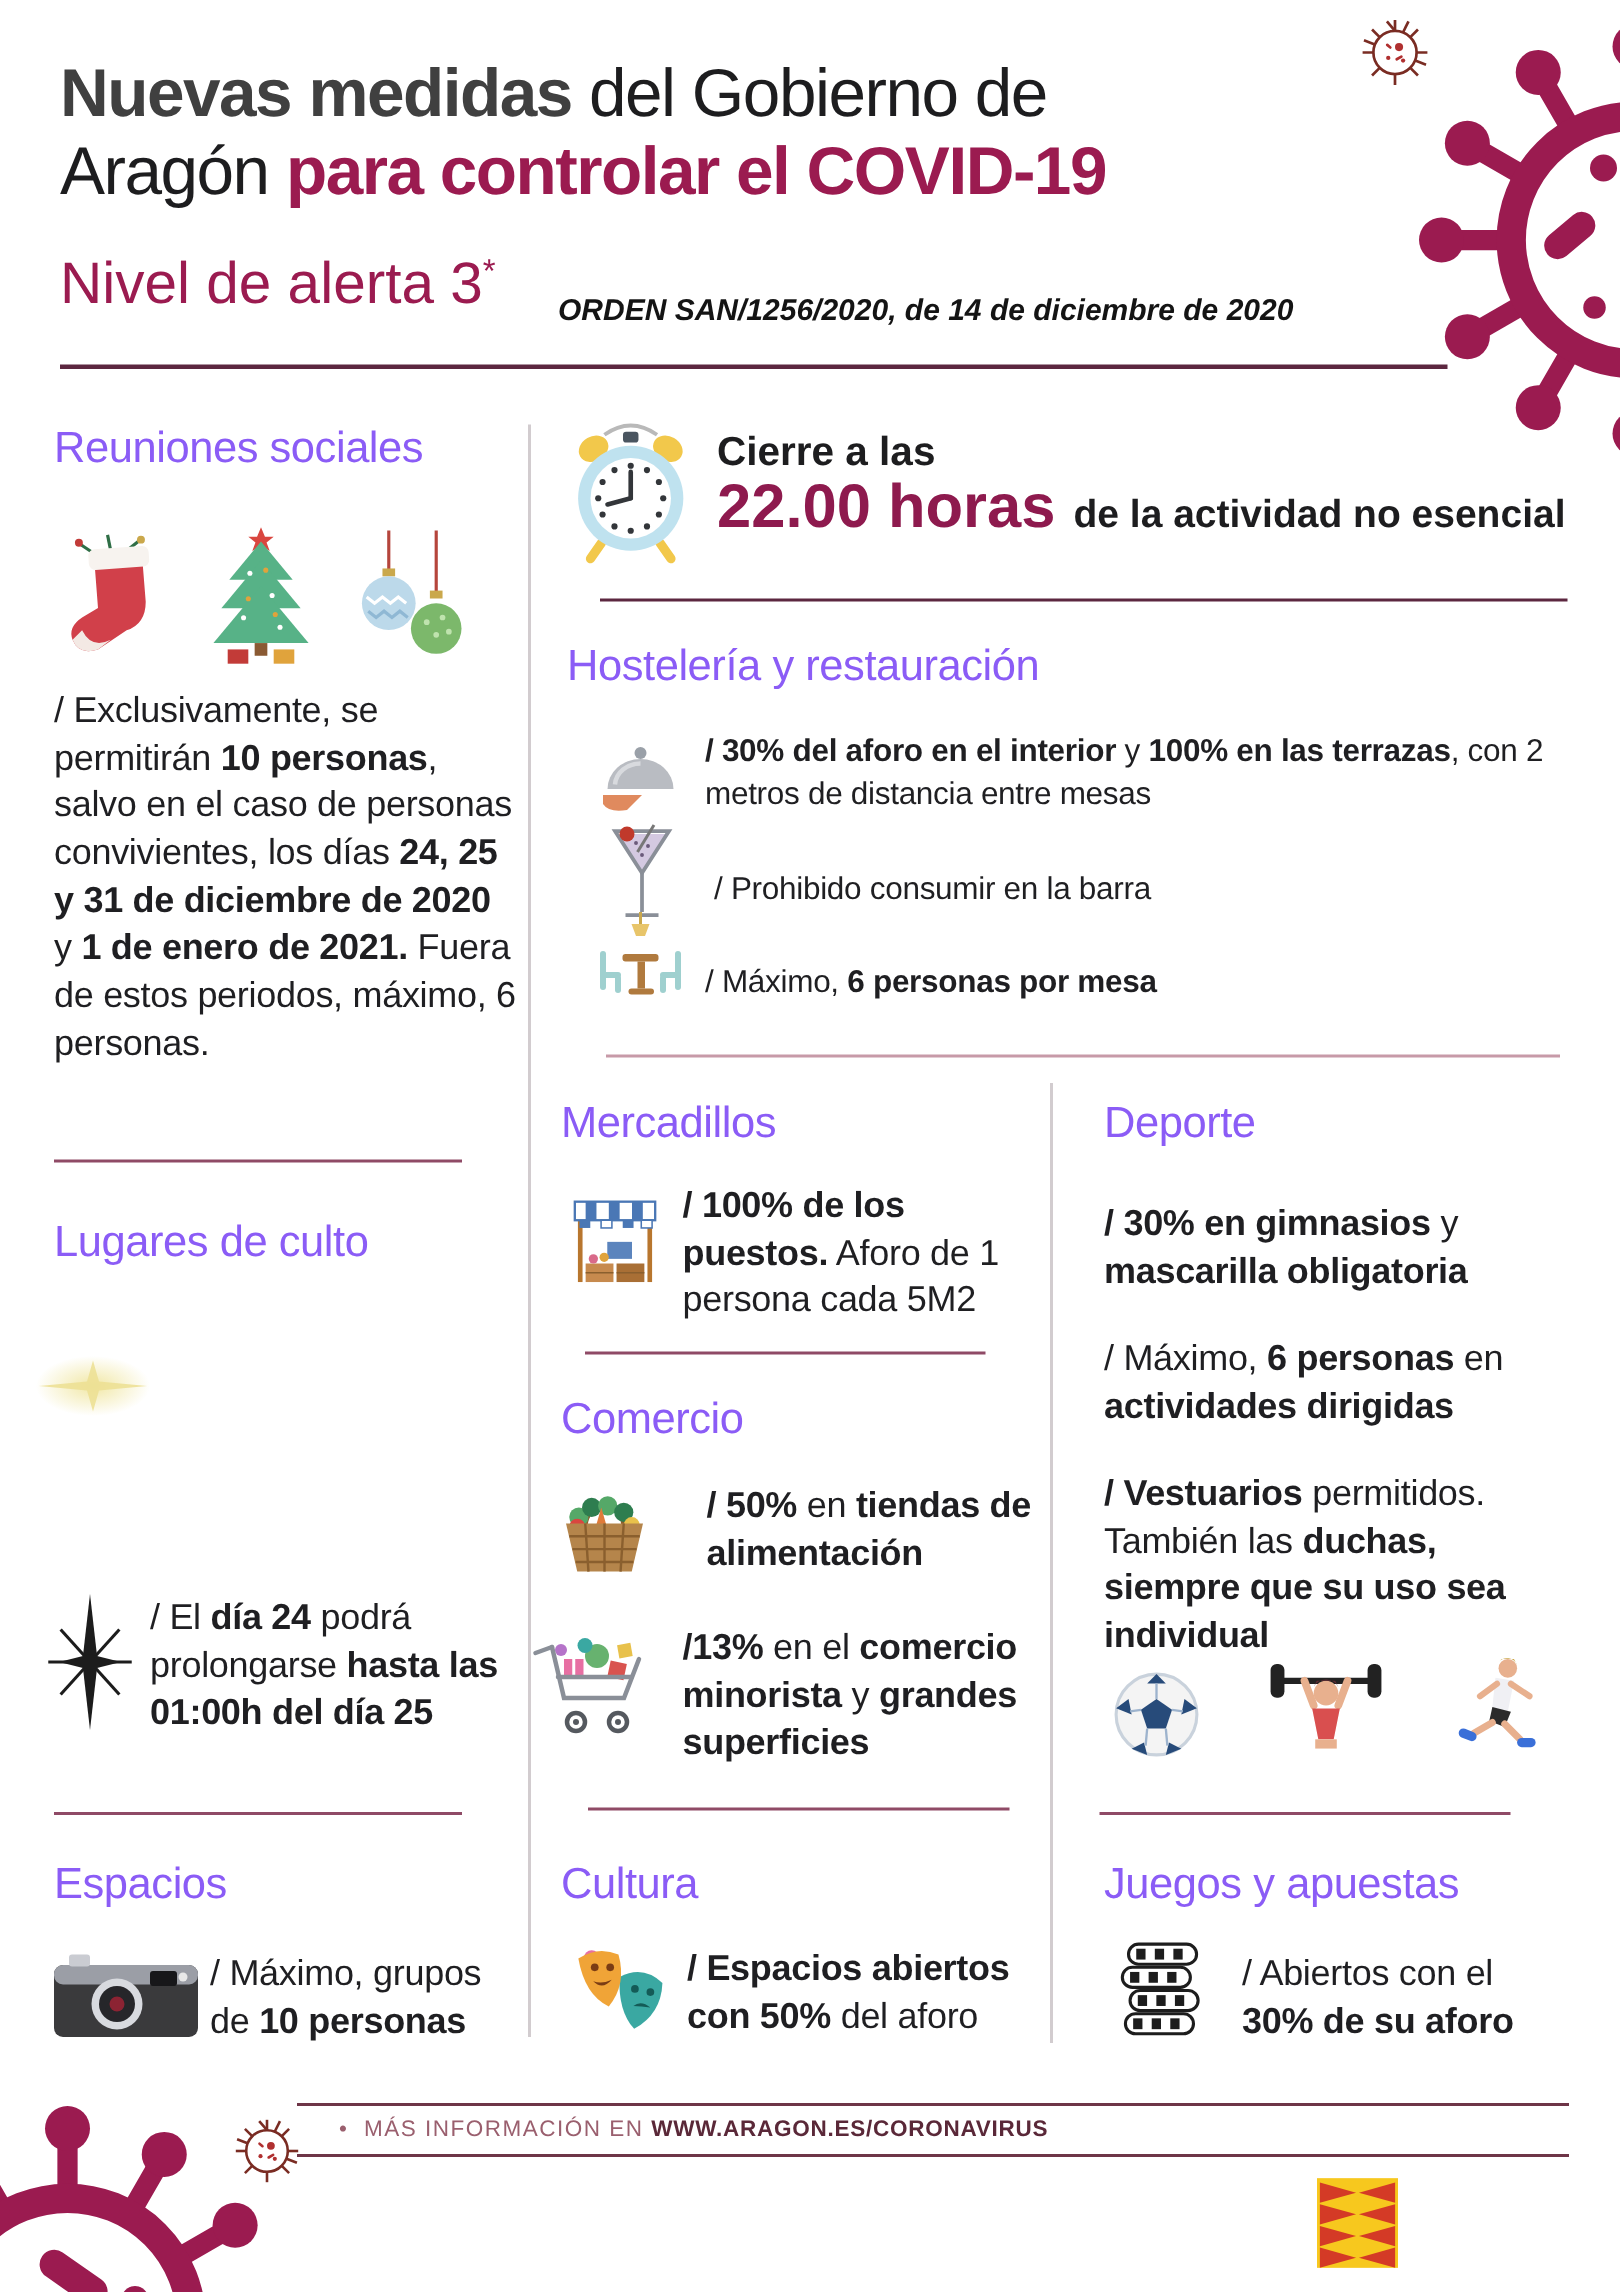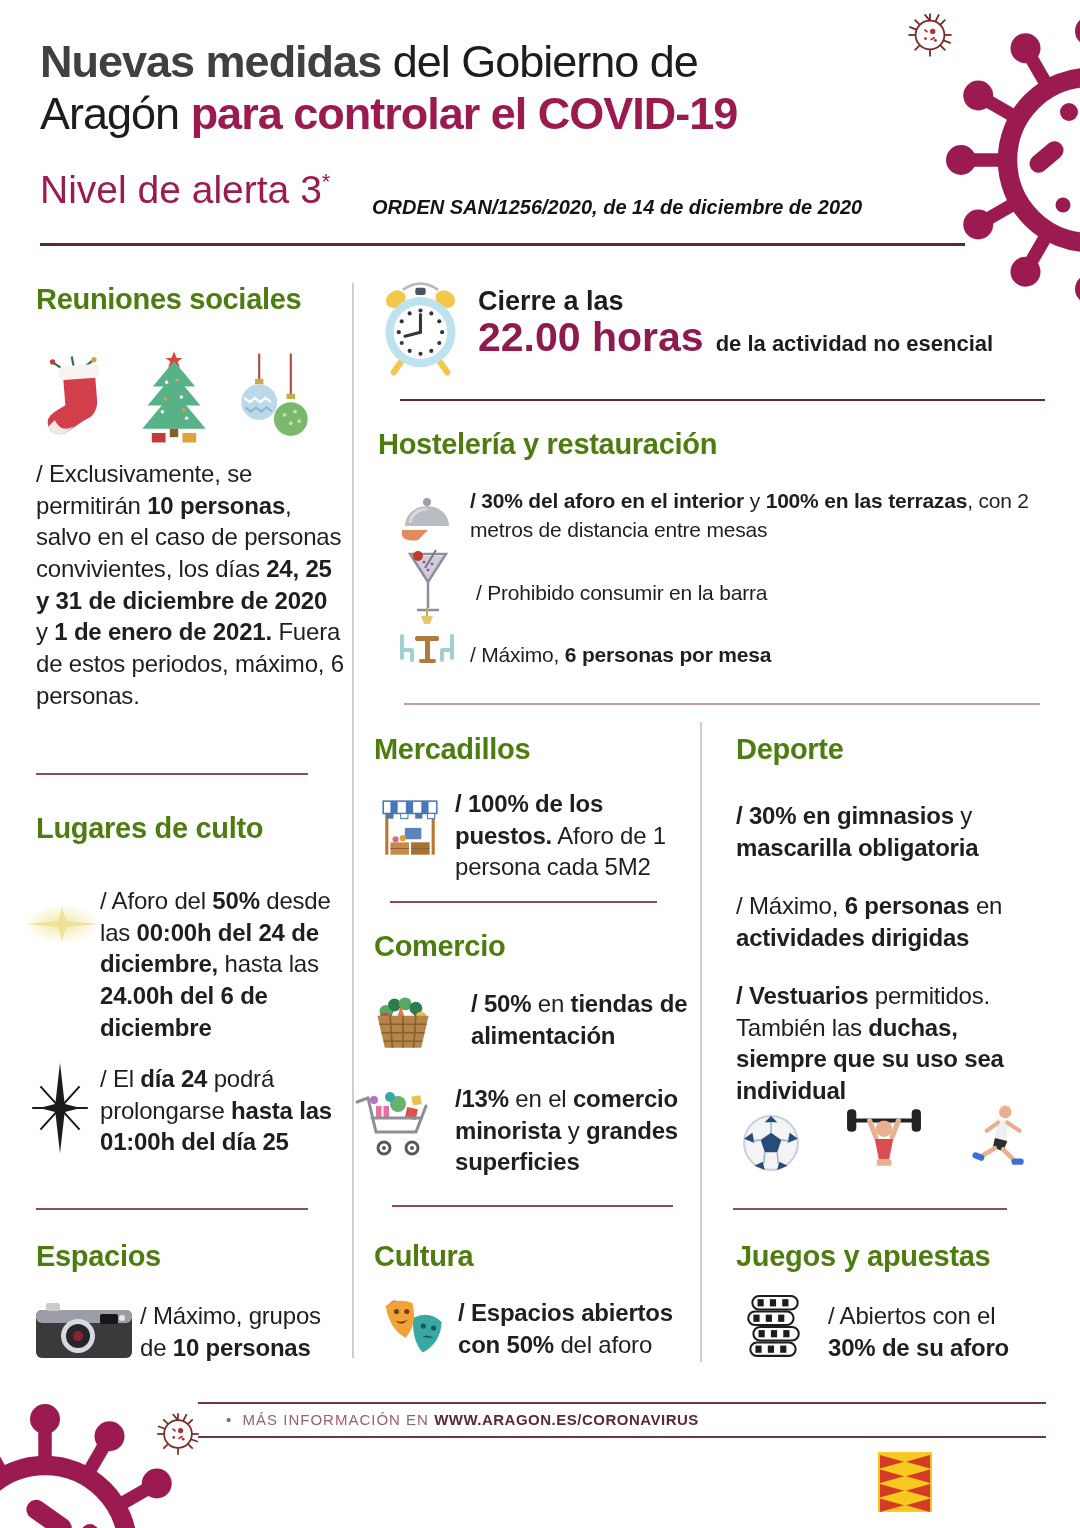--- a/index.html
+++ b/index.html
@@ -2,34 +2,34 @@
 <html><head>
 <meta charset="utf-8">
 <style>
   html,body{margin:0;padding:0;background:#e9e9e9;}
   #canvas{
     position:relative;width:1080px;height:1528px;margin:0 auto;
     background:#ffffff;overflow:hidden;
     font-family:"Liberation Sans", sans-serif;color:#1f1f22;
   }
   .abs{position:absolute;}
-  .h2{font-size:29px;font-weight:700;color:#4d7c0f;letter-spacing:-0.3px;}
+  .h2{font-size:29px;font-weight:400;color:#8b5cf6;letter-spacing:-0.3px;}
   .body{font-size:24px;line-height:1.32;letter-spacing:-0.2px;color:#1f1f22;}
   .body-sm{font-size:21px;line-height:1.4;letter-spacing:-0.2px;color:#1f1f22;}
   .hline{height:2px;background:#8f4a66;}
   .hline-dark{height:3px;background:#5c2740;}
   .hline-soft{height:2px;background:#c79aa8;}
   .vline{width:2px;background:#d2cccf;}
   .title-line{font-size:45px;line-height:1.16;font-weight:400;letter-spacing:-1px;color:#1d1d1f;}
   .alert{font-size:39px;font-weight:500;color:#9b1b50;}
   .alert sup{font-size:22px;}
   .order{font-size:20px;font-style:italic;font-weight:700;color:#141414;}
   .closing-intro{font-size:27px;font-weight:700;color:#1d1d1f;}
   .closing-time{font-size:41px;font-weight:800;color:#8e1a4e;}
-  .closing-detail{font-size:22px;font-weight:700;color:#1d1d1f;margin-left:12px;}
+  .closing-detail{font-size:26px;font-weight:700;color:#1d1d1f;margin-left:12px;}
   .footer-text{font-size:15px;letter-spacing:1px;color:#9a5f6e;font-weight:400;}
   .footer-text b{color:#5a2838;font-weight:700;letter-spacing:0.5px;}
   .logo-text{font-size:24px;font-weight:800;line-height:0.98;letter-spacing:-0.5px;color:#111;}
   .iconrow{display:flex;align-items:flex-end;justify-content:space-between;}
 </style>
 </head>
 <body>
 
 <div id="canvas">
 
@@ -185,21 +185,20 @@
   <svg class="abs" style="left:22px;top:895px;" width="80" height="58" viewBox="0 0 80 58">
     <defs>
       <radialGradient id="glow" cx="50%" cy="50%" r="50%">
         <stop offset="0%" stop-color="#f0e6a0" stop-opacity="0.95"></stop>
         <stop offset="100%" stop-color="#f0e6a0" stop-opacity="0"></stop>
       </radialGradient>
     </defs>
     <ellipse cx="40" cy="29" rx="38" ry="20" fill="url(#glow)"></ellipse>
     <polygon points="40,12 44,26 76,29 44,32 40,46 36,32 4,29 36,26" fill="#ecdf92" opacity="0.85"></polygon>
   </svg>
-  <div class="abs body" style="left:100px;top:885px;width:248px;"><span>/ Aforo del </span><span style="font-weight: 700;">50%</span><span> desde las </span><span style="font-weight: 700;">00:00h del 24 de diciembre,</span><span> hasta las </span><span style="font-weight: 700;">24.00h del 6 de diciembre</span></div>
 
   <svg class="abs" style="left:26px;top:1058px;" width="68" height="100" viewBox="0 0 66 96">
     <g stroke="#1c1c1c" stroke-width="2">
       <line x1="6" y1="48" x2="60" y2="48"></line>
       <line x1="14" y1="27" x2="52" y2="69"></line>
       <line x1="52" y1="27" x2="14" y2="69"></line>
     </g>
     <path d="M33,4 L38,48 L33,92 L28,48 Z" fill="#1c1c1c"></path>
     <path d="M13,48 L33,43 L53,48 L33,53 Z" fill="#1c1c1c"></path>
   </svg>

